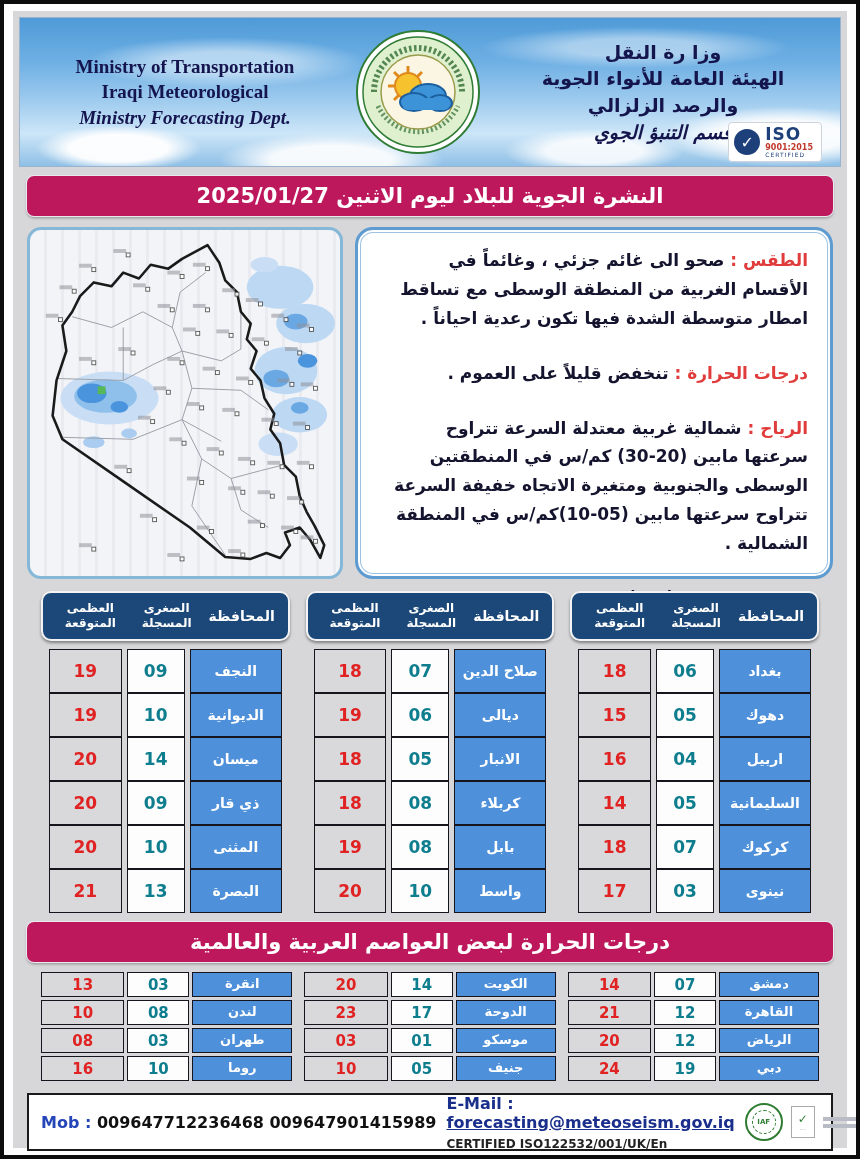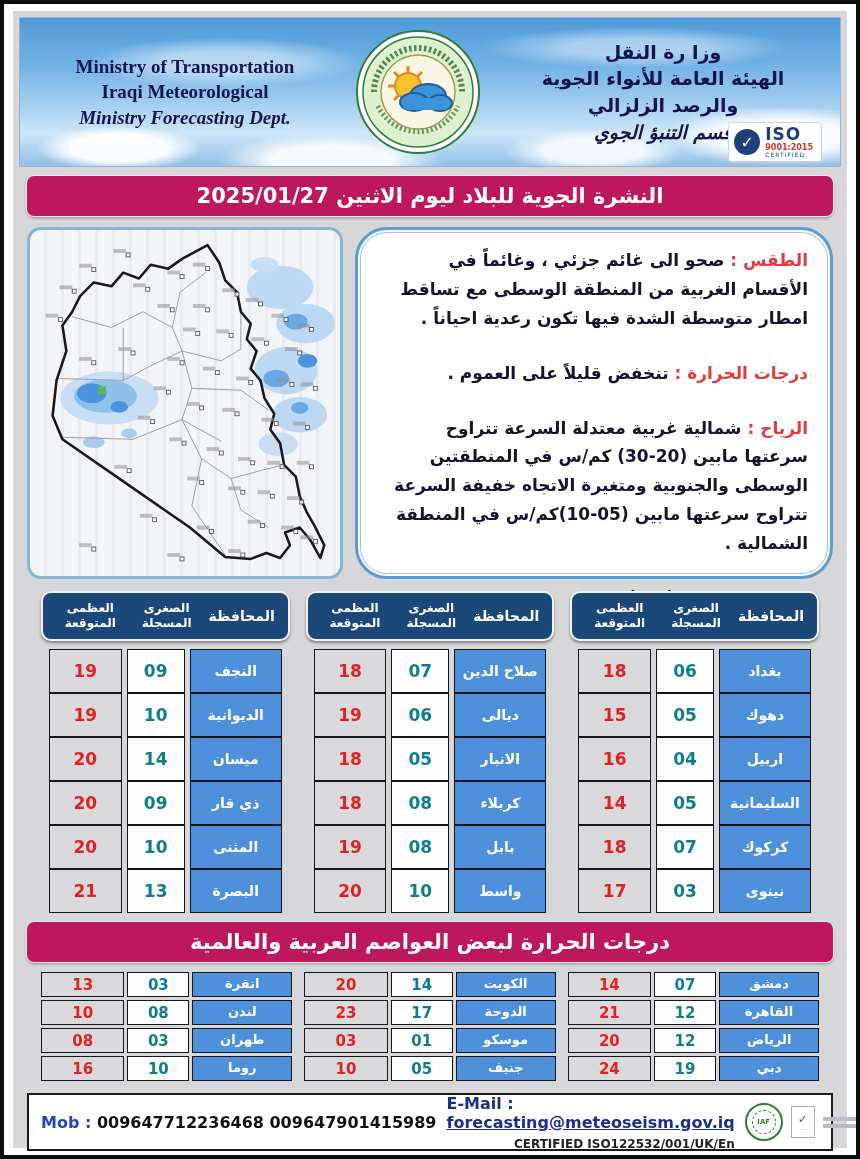--- a/index.html
+++ b/index.html
@@ -51,21 +51,21 @@
   
   .content-row{display:flex;gap:12px;margin:11px 8px 0;}
   .mapbox{
     width:316px;height:352px;box-sizing:border-box;border:3px solid #85b7d7;border-radius:14px;
     background:repeating-linear-gradient(90deg,#f3f4f8 0 14px,#e9ebf1 14px 17px);
     padding:3px;flex:none;
   }
   .mapbox svg{width:100%;height:100%;display:block;}
   .forecast{
     flex:1;height:352px;box-sizing:border-box;background:#fff;
-    border:3px solid #5e9bd0;border-radius:32px;box-shadow:inset 0 0 0 2px #fff,inset 0 0 0 3px #9cc3e4;
+    border:3px solid #5e9bd0;border-radius:18px;box-shadow:inset 0 0 0 2px #fff,inset 0 0 0 3px #9cc3e4;
     padding:16px 22px;direction:rtl;text-align:right;
     color:#14142e;font-size:17px;font-weight:bold;line-height:1.7;
   }
   .forecast p{margin:0 0 14px;}
   .forecast .sp{margin-bottom:26px;}
   .lbl{color:#e03c3c;}
 
   
   .tables-row{display:flex;direction:rtl;gap:16px;margin:12px 22px 0;}
   .gov-table{flex:1;}
@@ -93,21 +93,21 @@
   .cap-group .c-min,.cap-group .c-max{font-size:15px;}
 
   
   .footer{
     margin:12px 8px 0;background:#fff;border:2px solid #1a1a1a;height:58px;
     display:flex;align-items:center;padding:0 12px;box-sizing:border-box;gap:10px;
     font-family:"DejaVu Sans",sans-serif;
   }
   .mob{font-size:16px;font-weight:bold;color:#111;white-space:nowrap;}
   .mob .blue{color:#2546b8;}
-  .email-col{flex:1;display:flex;flex-direction:column;align-items:flex-end;gap:5px;}
+  .email-col{flex:1;display:flex;flex-direction:column;align-items:flex-start;gap:5px;}
   .email-line{font-size:16px;font-weight:bold;color:#1a2e8c;}
   .email-line a{color:#1a2e8c;text-decoration:underline;}
   .certified{font-size:12px;color:#222;font-weight:bold;}
   .logos{display:flex;align-items:center;gap:8px;}
   .iaf{width:34px;height:34px;border-radius:50%;border:2px solid #2e7d32;display:flex;align-items:center;justify-content:center;}
   .iaf-in{width:22px;height:22px;border-radius:50%;border:1.5px dashed #2e7d32;display:flex;align-items:center;justify-content:center;
     font-size:7px;color:#2e7d32;font-weight:bold;}
   .ukas{width:22px;height:30px;border:1px solid #aaa;display:flex;flex-direction:column;align-items:center;justify-content:center;color:#2e7d32;font-size:12px;}
   .ukas small{font-size:5px;color:#777;}
   .tiny-text{display:flex;flex-direction:column;gap:3px;}

